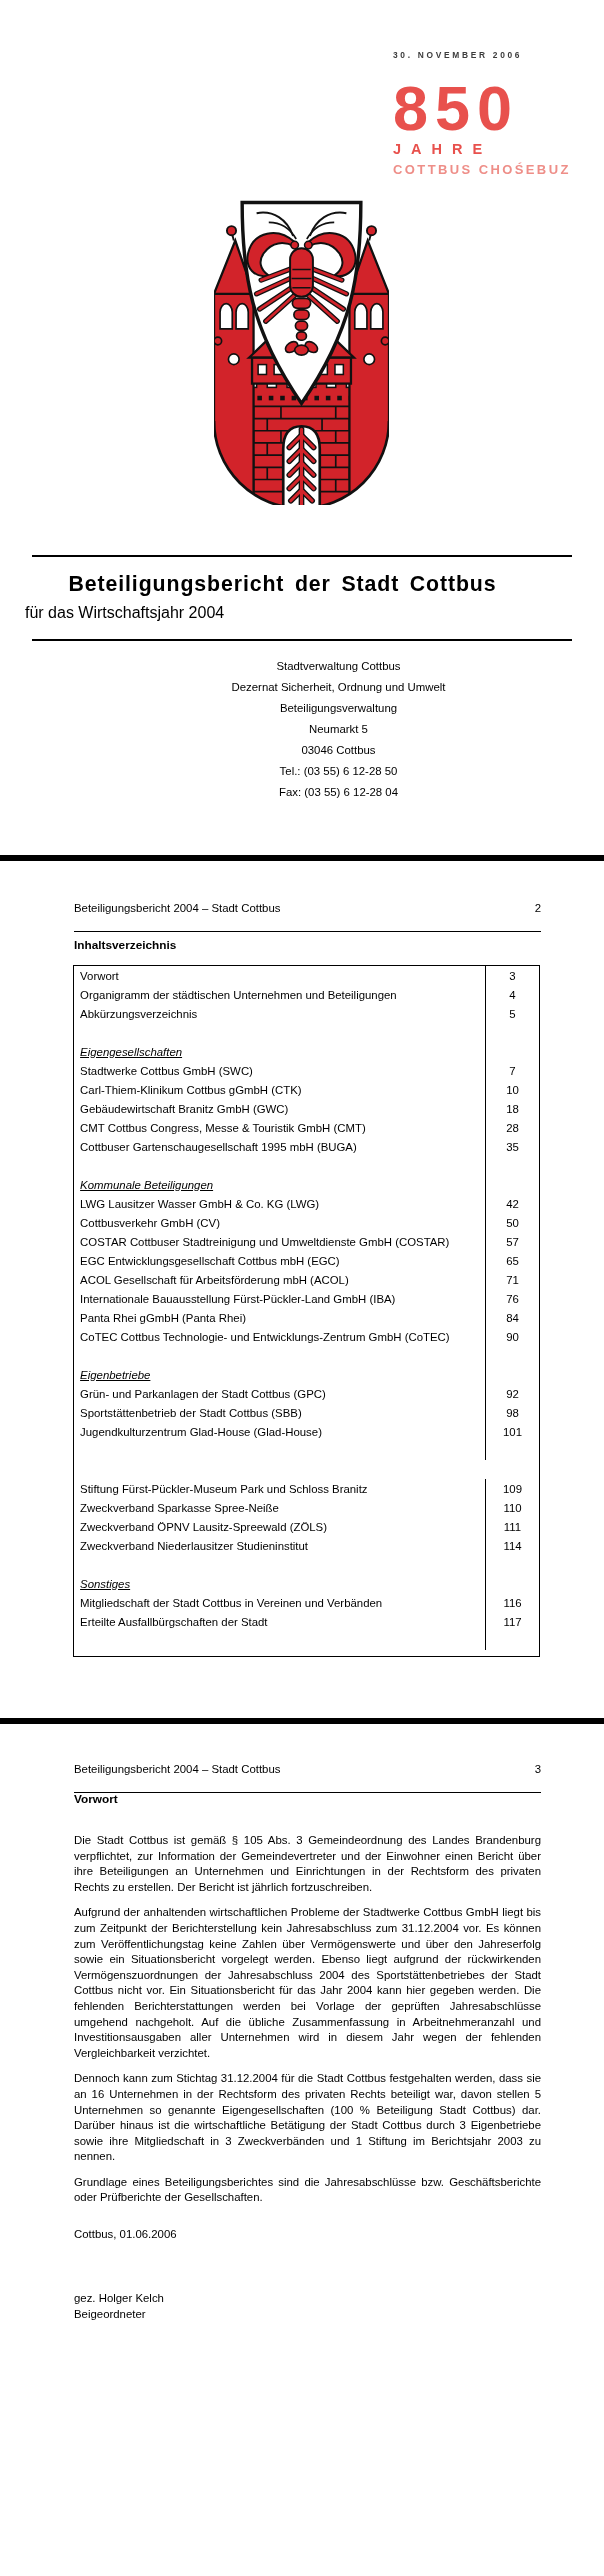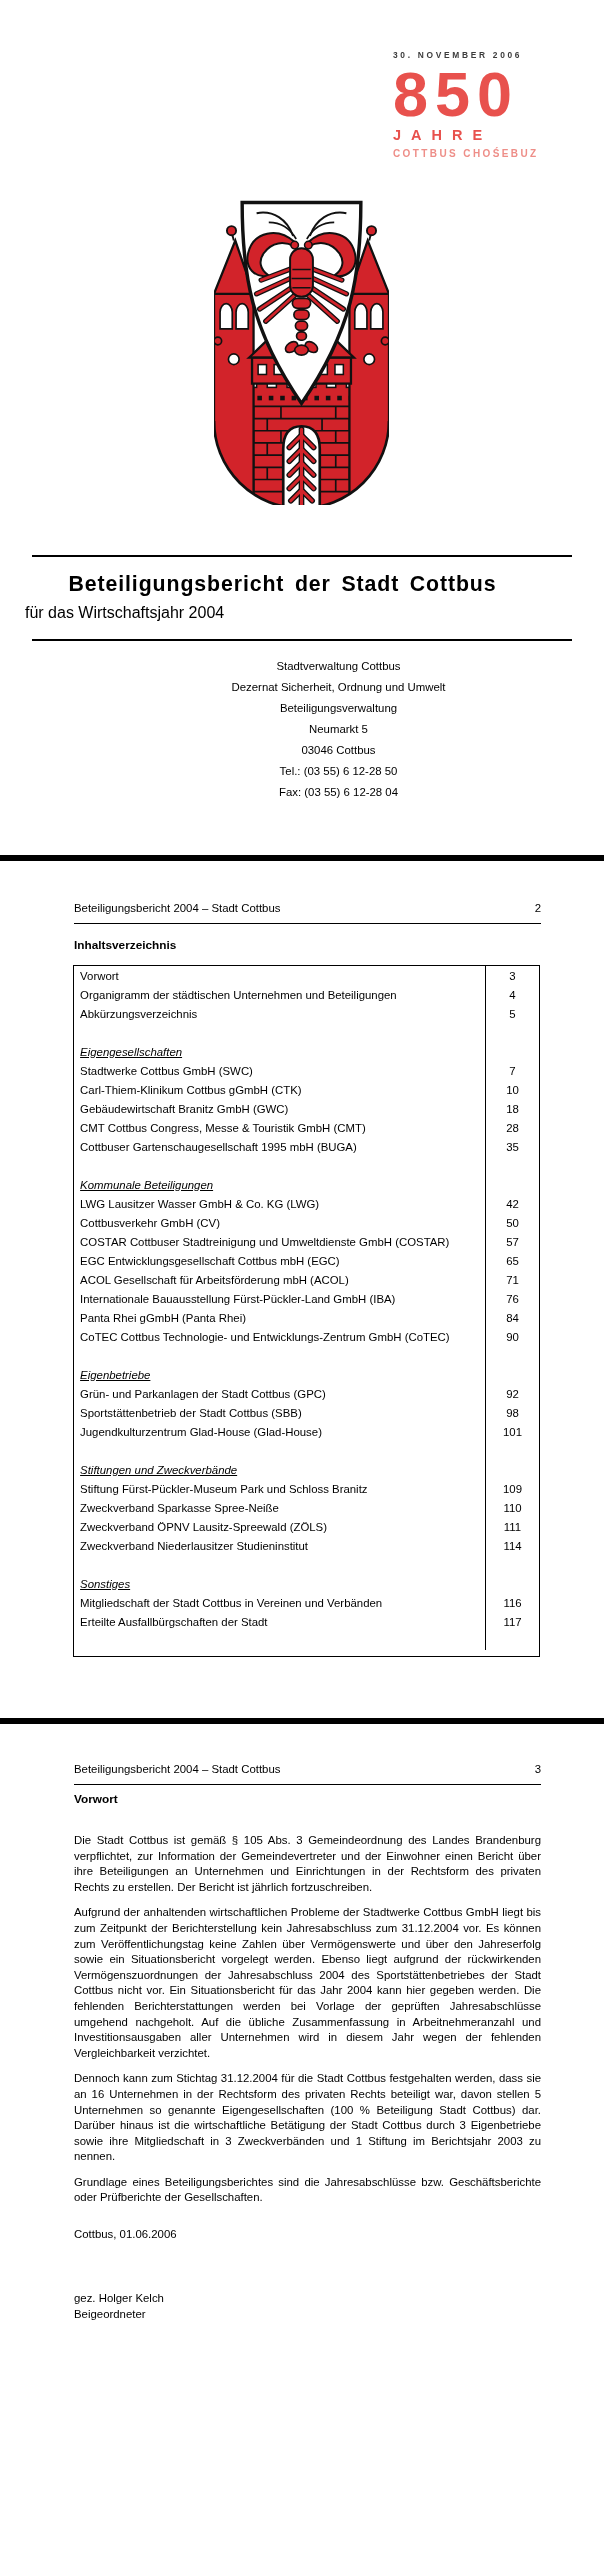--- a/index.html
+++ b/index.html
@@ -4,43 +4,43 @@
 <style>
   html,body{margin:0;padding:0;background:#ffffff;}
   .canvas{
     position:relative;width:605px;height:2576px;background:#ffffff;
     font-family:"Liberation Sans","DejaVu Sans",sans-serif;color:#000;
     overflow:hidden;margin:0 auto;
   }
   
   .logo{position:absolute;left:393px;top:50px;width:145px;}
   .logo-date{font-size:8.4px;font-weight:bold;letter-spacing:2.7px;color:#3c3c3c;white-space:nowrap;}
-  .logo-850{font-size:63px;font-weight:bold;letter-spacing:6.9px;line-height:0.92;margin-top:6px;color:#e8514d;}
+  .logo-850{font-size:63px;font-weight:bold;letter-spacing:6.9px;line-height:0.92;margin-top:20px;color:#e8514d;}
   .logo-jahre{font-size:14.5px;font-weight:bold;letter-spacing:10px;margin-top:3px;color:#e8514d;white-space:nowrap;}
-  .logo-city{font-size:10px;font-weight:bold;letter-spacing:2.4px;margin-top:5.3px;color:#ee8e88;white-space:nowrap;}
+  .logo-city{font-size:13px;font-weight:bold;letter-spacing:2.4px;margin-top:5.3px;color:#ee8e88;white-space:nowrap;}
   
   .coat-of-arms{position:absolute;left:214px;top:196px;width:175px;height:309px;}
   
   .rule{position:absolute;left:32px;width:540px;height:2.3px;background:#000;}
   .rule1{top:555px;}
   .rule2{top:639px;}
   .doc-title{position:absolute;left:0;top:572px;width:565px;text-align:center;
     font-size:21.3px;font-weight:bold;letter-spacing:0.9px;word-spacing:3.8px;}
   .doc-subtitle{position:absolute;left:0;top:604px;width:605px;text-align:left;
     font-size:16px;font-weight:normal;padding-left:25px;}
   .address{position:absolute;left:0;top:656px;width:605px;text-align:center;
     font-size:11.4px;line-height:21px;margin-left:36px;}
   
   .page-separator{position:absolute;left:0;width:605px;height:6.1px;background:#000;}
   .sep1{top:855px;}
   .sep2{top:1718px;}
   
   .running-header{position:absolute;left:74px;width:467px;display:flex;
     justify-content:space-between;align-items:flex-end;font-size:11.4px;
-    padding-bottom:9px;border-bottom:1.5px solid #000;}
+    padding-bottom:17px;border-bottom:1.5px solid #000;}
   .rh2{top:902px;}
   .rh3{top:1763px;}
   
   .toc-heading{position:absolute;left:74px;top:938px;font-size:11.8px;font-weight:bold;}
   .toc-table{position:absolute;left:73px;top:965px;width:467px;height:692px;
     border:1.5px solid #000;box-sizing:border-box;}
   .toc-row{display:flex;height:19px;}
   .toc-label{width:412px;box-sizing:border-box;border-right:1.5px solid #000;
     display:flex;align-items:center;padding-left:6.1px;padding-right:4.6px;
     font-size:11.4px;white-space:nowrap;overflow:hidden;}
@@ -360,23 +360,20 @@
           </div>
           <div class="toc-page">101</div>
         </div>
         <div class="toc-row spacer">
           <div class="toc-label">
             <span></span>
           </div>
           <div class="toc-page"></div>
         </div>
         <div class="toc-row section">
-          <div class="toc-label">
-            <span>Stiftungen und Zweckverbände</span>
-          </div>
           <div class="toc-page"></div>
         </div>
         <div class="toc-row item">
           <div class="toc-label">
             <span>Stiftung Fürst-Pückler-Museum Park und Schloss Branitz</span>
           </div>
           <div class="toc-page">109</div>
         </div>
         <div class="toc-row item">
           <div class="toc-label">

